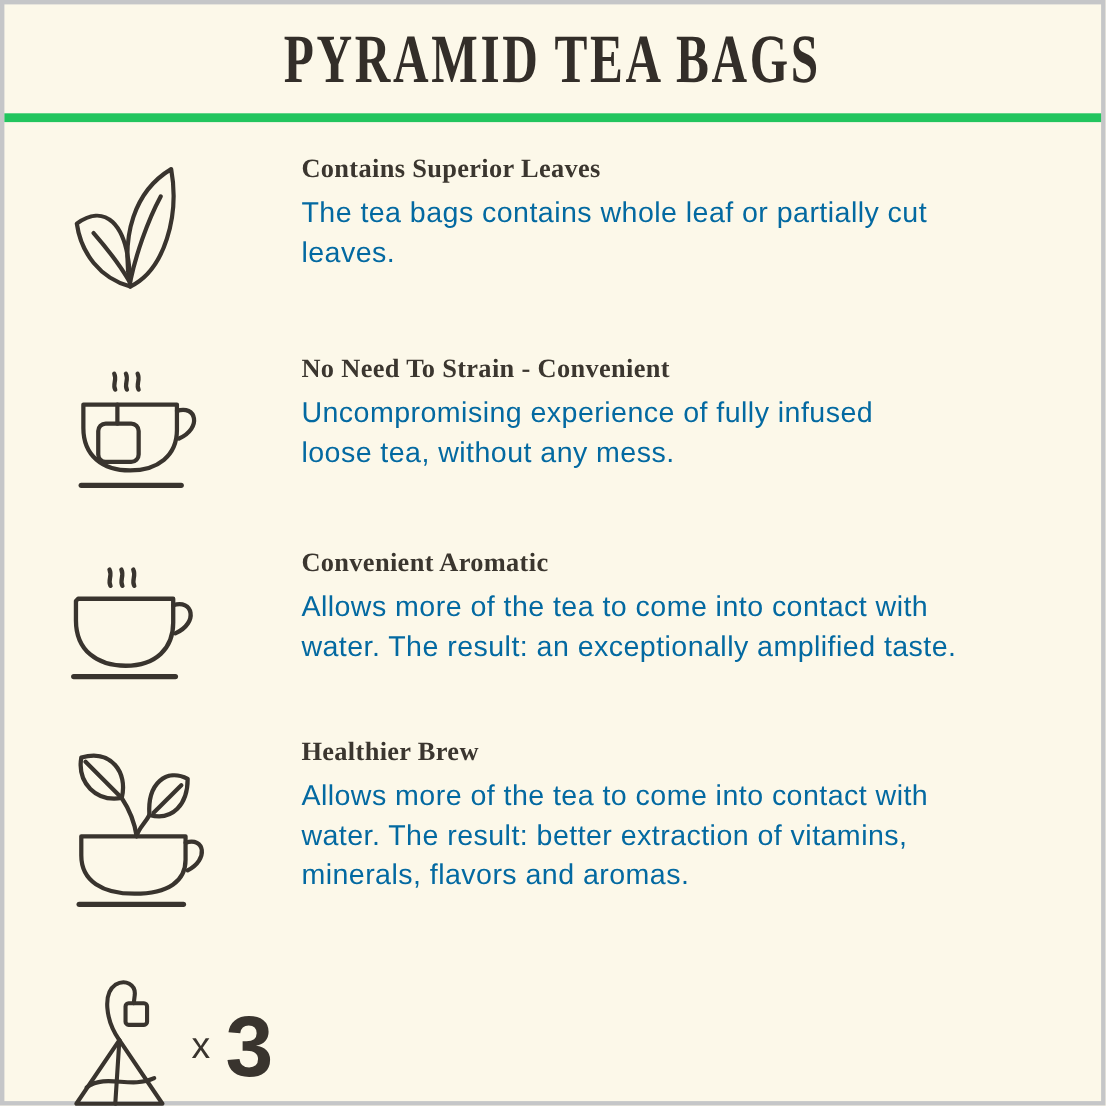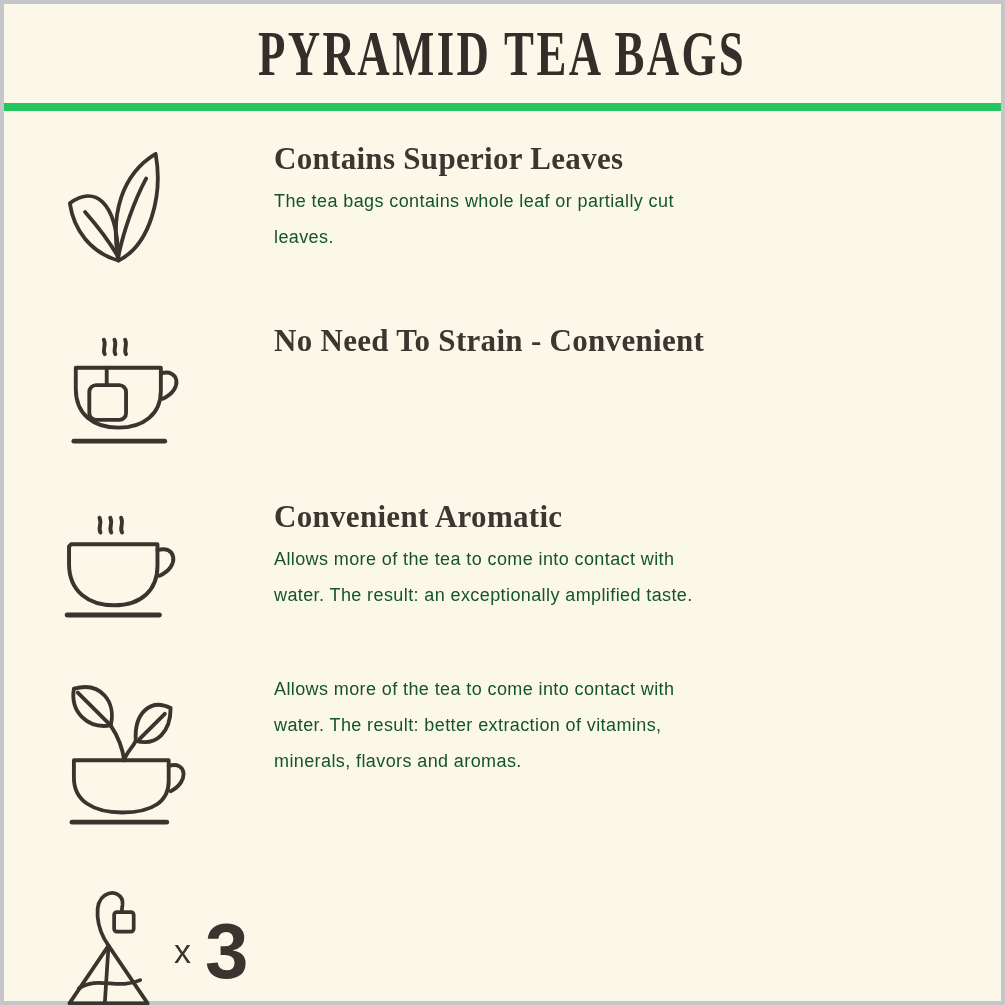--- a/index.html
+++ b/index.html
@@ -45,31 +45,31 @@
     flex-shrink:0;
     display:flex;
     align-items:center;
     color:#39342e;
   }
   .icon-cell svg{display:block;margin-top:8px;}
   .text-cell{flex:1;padding-right:40px;}
   .feature-heading{
     font-family:"Liberation Serif", serif;
     font-weight:700;
-    font-size:31px;
+    font-size:24px;
     line-height:1.15;
     color:#3b362f;
     letter-spacing:0.3px;
     margin:0 0 6px 0;
   }
   .feature-desc{
-    font-size:18px;
+    font-size:26px;
     line-height:36px;
     letter-spacing:0.4px;
-    color:#14532d;
+    color:#0369a1;
     white-space:pre-line;
     margin:0;
   }
   .multiplier{
     display:flex;align-items:center;
     margin-left:16px;margin-top:14px;
     color:#39342e;
   }
   .mult-x{font-size:34px;font-weight:500;line-height:1;}
   .mult-count{font-size:78px;font-weight:600;line-height:1;margin-left:14px;}
@@ -111,20 +111,22 @@
           <path class="stroke" d="M66,24 C63,19 68,15 65,9"></path>
           <path class="stroke" d="M14,38 L102,38 L102,62 C102,86 84,100 58,100 C32,100 14,86 14,60 Z"></path>
           <path class="stroke" d="M102,44 C120,38 126,60 104,70"></path>
           <path class="stroke" d="M46,38 L46,56"></path>
           <rect class="stroke" x="28" y="56" width="38" height="36" rx="7"></rect>
           <path class="stroke thick" d="M12,114 L106,114"></path>
         </svg>
       </div>
       <div class="text-cell">
         <h2 class="feature-heading">No Need To Strain - Convenient</h2>
+        <p class="feature-desc">Uncompromising experience of fully infused
+loose tea, without any mess.</p>
       </div>
     </div>
 
     <div class="row">
       <div class="icon-cell">
         <svg viewBox="0 0 135 114" width="135" height="112">
           <path class="stroke" d="M40,26 C37,21 42,17 39,11"></path>
           <path class="stroke" d="M51,26 C48,21 53,17 50,11"></path>
           <path class="stroke" d="M62,26 C59,21 64,17 61,11"></path>
           <path class="stroke" d="M10,38 L98,38 L98,60 C98,84 82,100 54,100 C28,100 8,86 8,58 L8,40 Z"></path>
@@ -147,20 +149,21 @@
           <path class="stroke" d="M112,30 C92,20 74,34 76,64 C98,70 112,54 112,30 Z"></path>
           <path class="stroke" d="M106,36 L80,62"></path>
           <path class="stroke" d="M50,48 C58,60 62,70 64,84"></path>
           <path class="stroke" d="M76,64 C72,72 66,76 64,84"></path>
           <path class="stroke" d="M12,84 L110,84 L110,106 C110,126 94,138 62,138 C32,138 12,126 12,102 Z"></path>
           <path class="stroke" d="M110,90 C128,84 132,106 112,116"></path>
           <path class="stroke thick" d="M10,148 L108,148"></path>
         </svg>
       </div>
       <div class="text-cell">
+        <h2 class="feature-heading">Healthier Brew</h2>
         <p class="feature-desc">Allows more of the tea to come into contact with
 water. The result: better extraction of vitamins,
 minerals, flavors and aromas.</p>
       </div>
     </div>
 
     <div class="row">
       <div class="icon-cell">
         <svg viewBox="0 0 105 132" width="98" height="123">
           <path class="stroke" d="M52,64 C38,44 36,18 48,10 C58,4 68,10 67,20 L66,28"></path>

